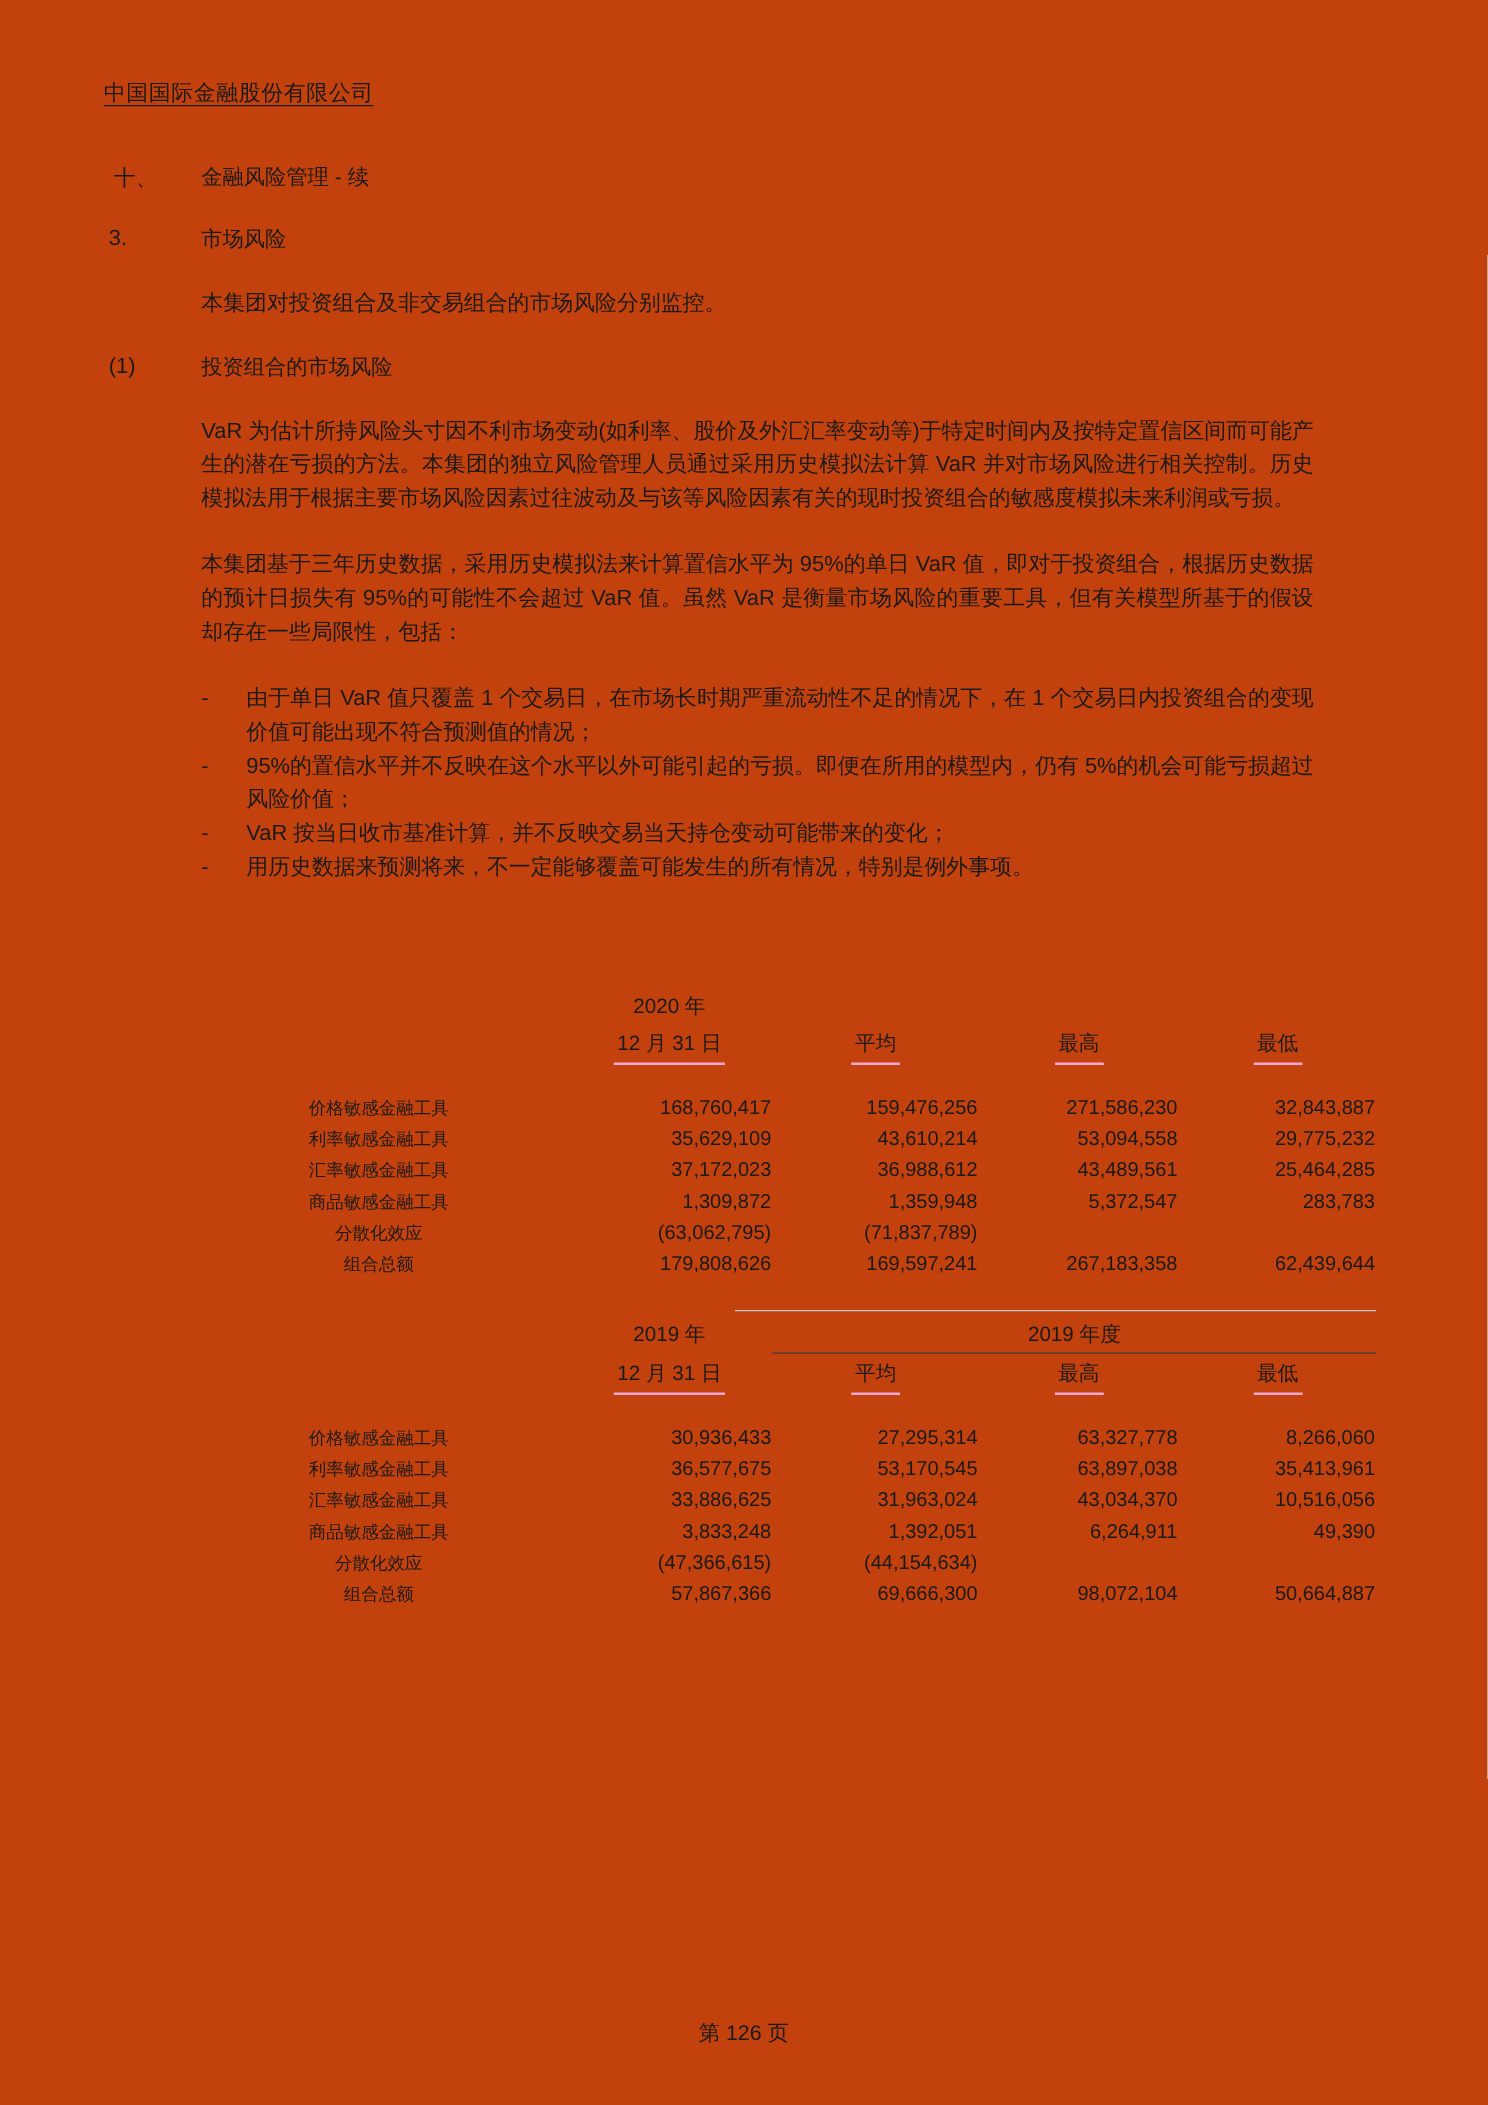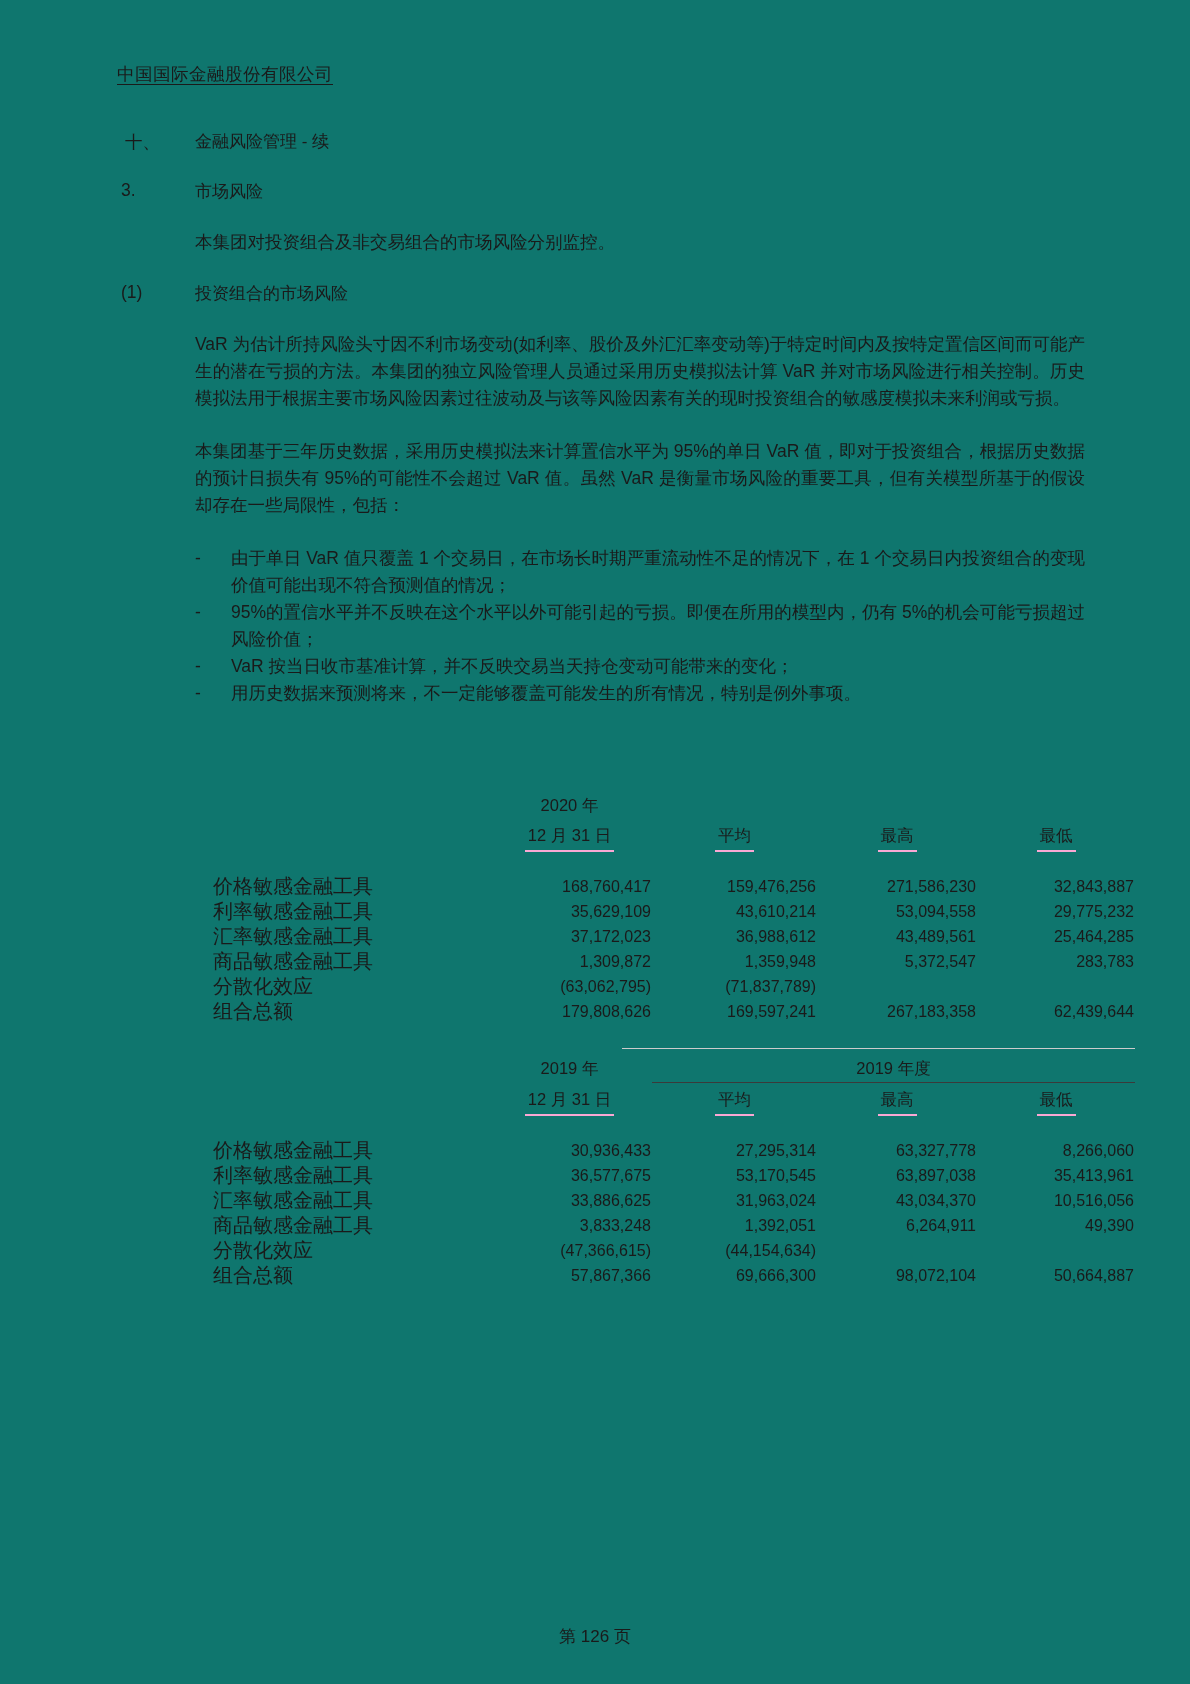--- a/index.html
+++ b/index.html
@@ -1,22 +1,22 @@
 <!DOCTYPE html>
 <html><head>
 <meta charset="utf-8">
 <style>
   html,body{margin:0;padding:0;background:#e8e8e8;}
   body{font-family:"Liberation Sans","DejaVu Sans",sans-serif;color:#1a1a1a;}
   .page{
     position:relative;
     width:1190px;height:1684px;
-    margin:0 auto;background:#0f766e;
+    margin:0 auto;background:#c2410c;
     box-sizing:border-box;
-    padding:62px 85px 40px 117px;
+    padding:62px 85px 40px 83px;
     overflow:hidden;
   }
   .company{
     font-size:17.5px;
     text-decoration:underline;
     text-underline-offset:4px;
     letter-spacing:0.5px;
   }
   .row{display:flex;align-items:flex-start;}
   .numcol{width:78px;flex-shrink:0;font-size:17.5px;padding-left:8px;box-sizing:border-box;}
@@ -35,24 +35,24 @@
   .var-table{margin-left:70px;width:948px;}
   .var-table.second{margin-top:24px;}
   .faint-line{height:1px;background:#cccccc;margin-left:435px;width:513px;margin-bottom:5px;}
   .t-row{display:grid;grid-template-columns:300px 165px 165px 160px 158px;}
   .t-head .t-row{font-size:16.5px;}
   .hcell{text-align:center;line-height:28px;}
   .period-cell{grid-column:3/6;text-align:center;border-bottom:1.5px solid #3a3a3a;line-height:28px;}
   .headrow-b{margin-top:2px;margin-bottom:22px;}
   .u{display:inline-block;border-bottom:2px solid #f9a8d4;padding:0 3px 1px 3px;}
   .t-body .t-row{line-height:25px;}
-  .cell.lab{font-size:20px;text-align:left;margin-left:26px;}
+  .cell.lab{font-size:14px;text-align:center;}
   .cell.val{font-size:16px;text-align:right;font-family:"Liberation Sans","DejaVu Sans",sans-serif;padding-right:1px;}
   .page-footer{
-    position:absolute;left:0;right:0;bottom:36px;
+    position:absolute;left:0;right:0;bottom:46px;
     text-align:center;font-size:17px;
   }
 </style>
 </head>
 <body>
 
 <div class="page">
 
   <div class="company">中国国际金融股份有限公司</div>
 

